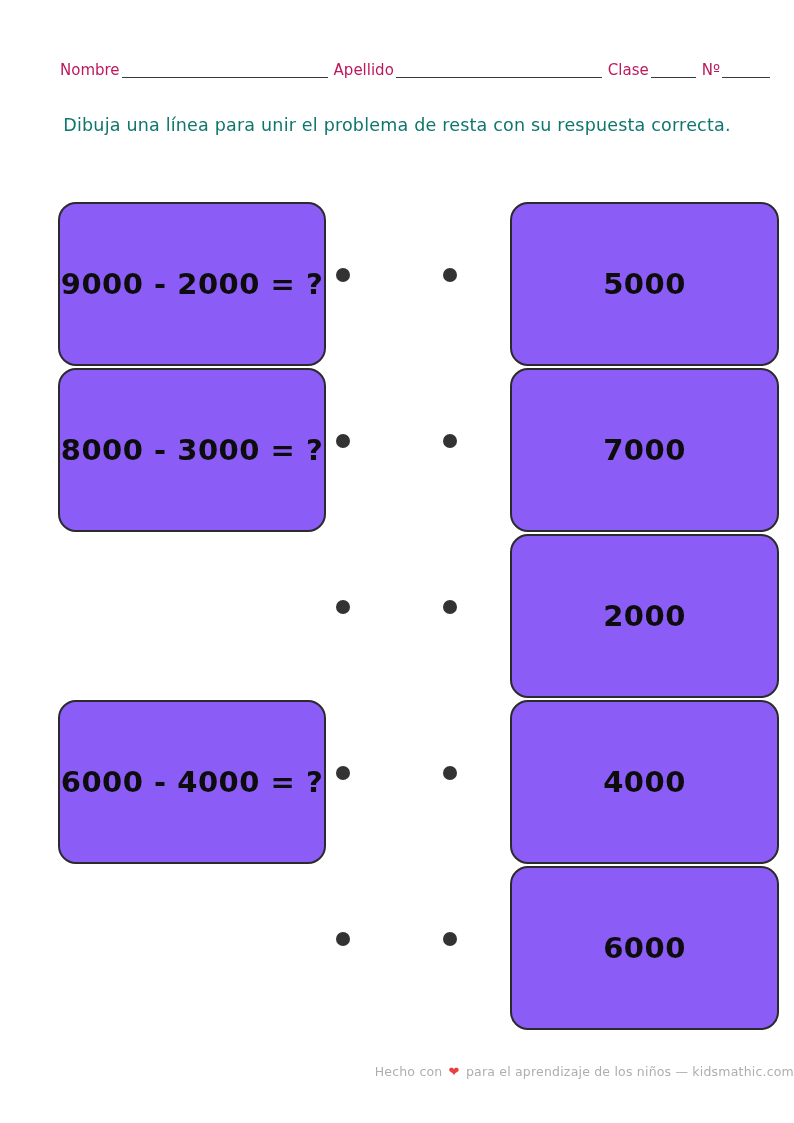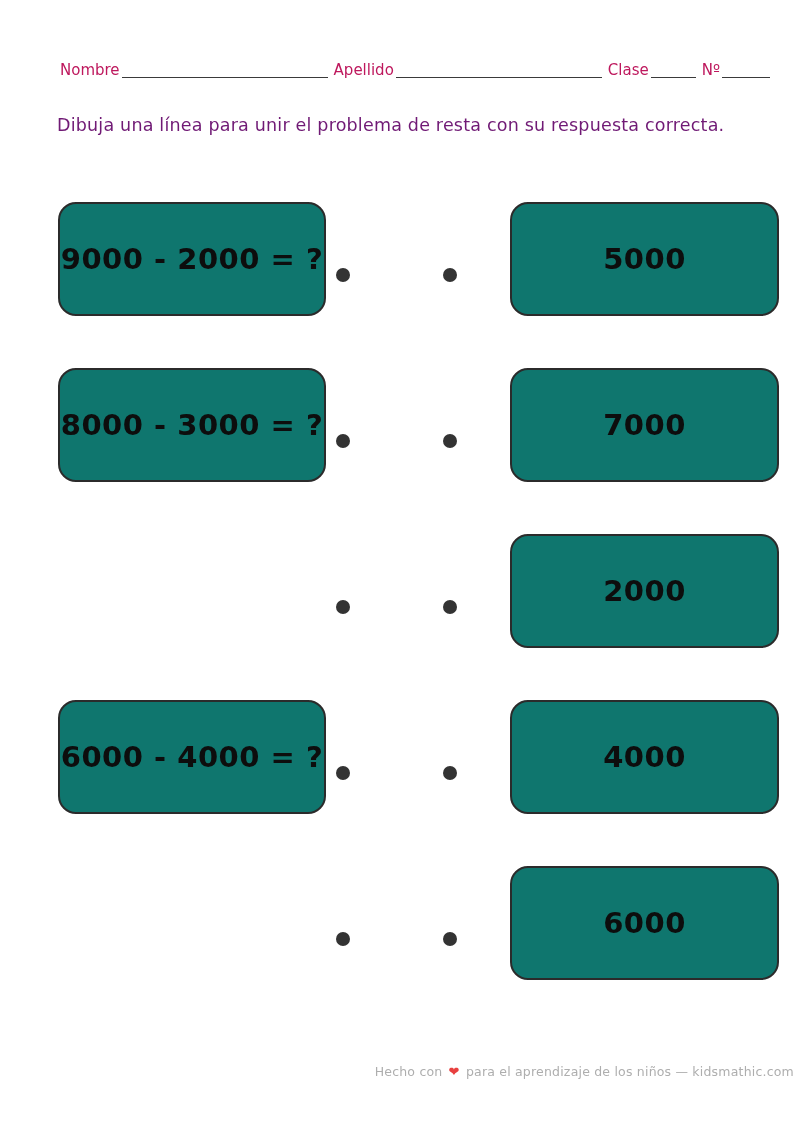--- a/index.html
+++ b/index.html
@@ -34,46 +34,46 @@
   .grow { flex: 1 1 auto; }
   .line-clase { width: 45px; flex: 0 0 auto; }
   .line-num { width: 48px; flex: 0 0 auto; margin-right: 0; }
 
   
   .instructions {
     position: absolute;
     top: 110px;
     left: 57px;
     width: 680px;
-    text-align: left;
+    text-align: center;
     font-size: 17.5px;
     line-height: 1.72;
-    color: #701a75;
+    color: #0f766e;
     letter-spacing: 0.2px;
   }
 
   
   .rows {
     position: absolute;
     top: 202px;
     left: 58px;
     width: 679px;
   }
   .match-row {
     position: relative;
     height: 146px;
     margin-bottom: 20px;
   }
   .card {
     position: absolute;
     top: 0;
-    height: 114px;
+    height: 164px;
     border: 2px solid #2b2b2b;
     border-radius: 18px;
-    background: #0f766e;
+    background: #8b5cf6;
     display: flex;
     align-items: center;
     justify-content: center;
   }
   .card-problem { left: 0; width: 268px; }
   .card-answer  { left: 420px; width: 269px; margin-left: 32px; }
   .card-text {
     font-size: 29px;
     font-weight: bold;
     color: #0d0d0d;

